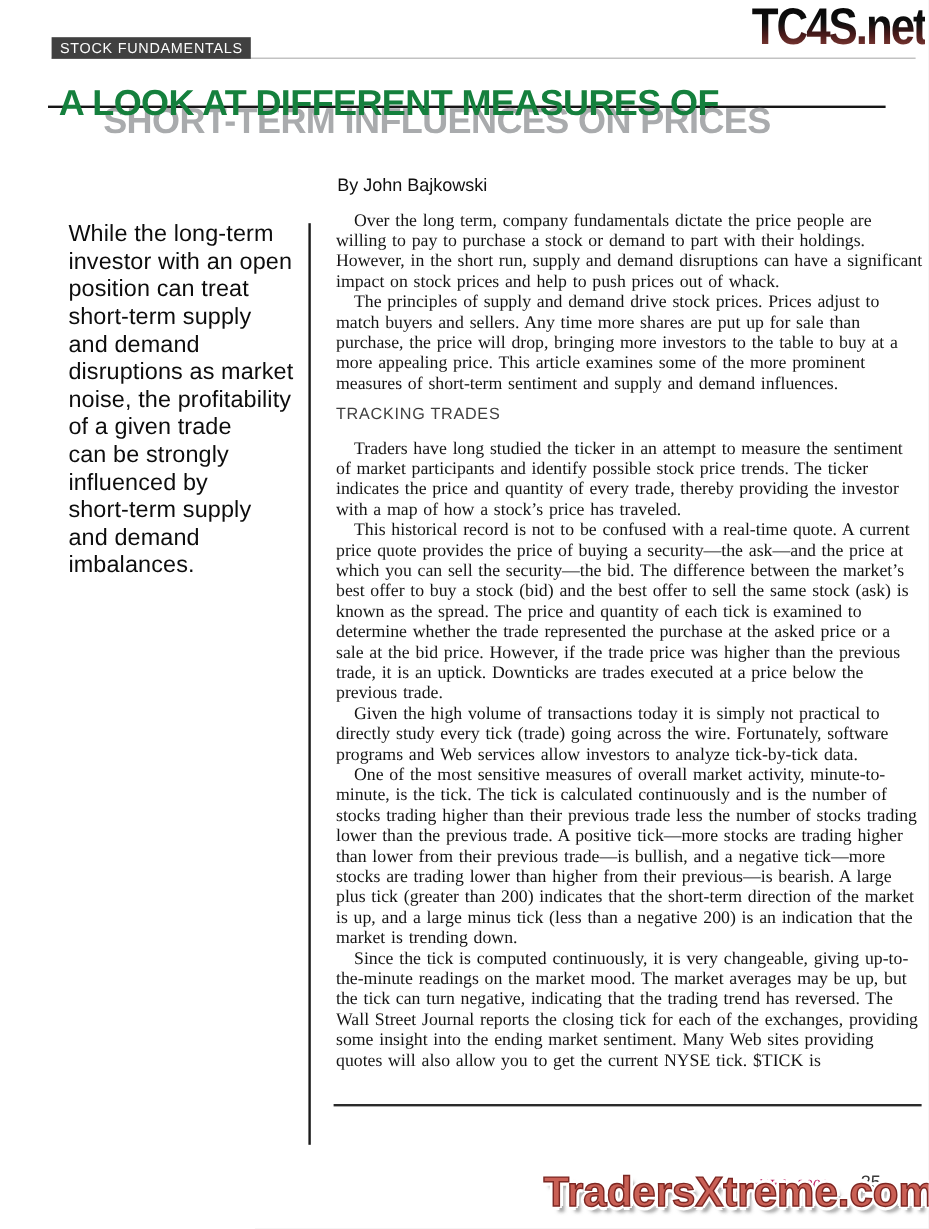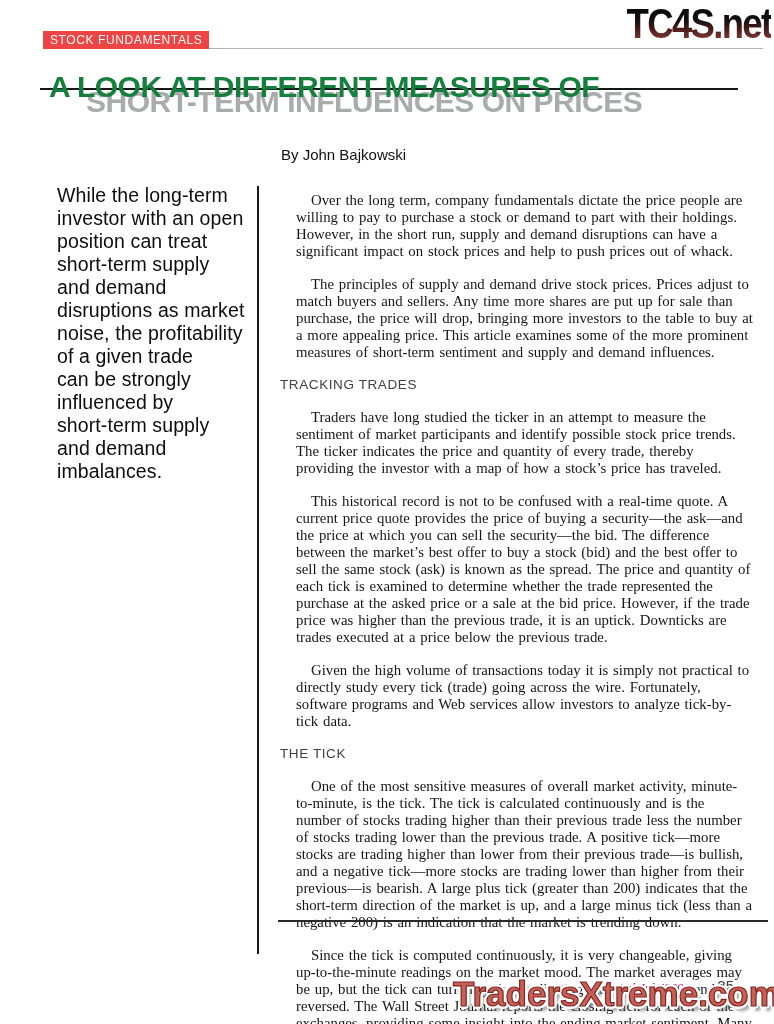--- a/index.html
+++ b/index.html
@@ -5,21 +5,21 @@
   html,body { margin:0; padding:0; background:#e8e8e8; }
   .page {
     position:relative; width:774px; height:1024px; margin:0 auto;
     background:#ffffff; overflow:hidden;
     font-family:"Liberation Serif", serif; color:#151515;
   }
 
   
   .category-badge {
     position:absolute; left:43px; top:31px; z-index:3;
-    background:#ef4444; color:#fcfcfc;
+    background:#404040; color:#fcfcfc;
     font:400 12px/18px "Liberation Sans", sans-serif;
     padding:0 7px; letter-spacing:0.6px;
   }
   .header-rule {
     position:absolute; left:43px; top:48px; width:720px; height:1px;
     background:#b3b3b3; z-index:1;
   }
   .site-logo {
     position:absolute; top:2px; right:3px; z-index:4;
     font-family:"Liberation Sans", sans-serif; font-weight:700;
@@ -60,21 +60,21 @@
   .v-rule {
     position:absolute; left:257px; top:186px; width:2px; height:768px;
     background:#1b1b1b;
   }
 
   
   .article {
     position:absolute; left:280px; top:176px; width:489px;
     font-size:14.8px; line-height:17px;
   }
-  .article p { margin:16px; text-indent:15px; word-spacing:1.1px; }
+  .article p { margin:0; text-indent:15px; word-spacing:1.1px; }
   .article h2 {
     margin:8px 0 13px;
     font:400 13.5px/1.2 "Liberation Sans", sans-serif;
     letter-spacing:0.6px; color:#404040;
   }
 
   
   .foot-rule {
     position:absolute; left:278px; top:920px; width:490px; height:1.5px;
     background:#2a2a2a;
@@ -147,21 +147,20 @@
 
   <div class="v-rule"></div>
 
   <div class="article">
     <p>Over the long term, company fundamentals dictate the price people are willing to pay to purchase a stock or demand to part with their holdings. However, in the short run, supply and demand disruptions can have a significant impact on stock prices and help to push prices out of whack.</p>
     <p>The principles of supply and demand drive stock prices. Prices adjust to match buyers and sellers. Any time more shares are put up for sale than purchase, the price will drop, bringing more investors to the table to buy at a more appealing price. This article examines some of the more prominent measures of short-term sentiment and supply and demand influences.</p>
     <h2>TRACKING TRADES</h2>
     <p>Traders have long studied the ticker in an attempt to measure the sentiment of market participants and identify possible stock price trends. The ticker indicates the price and quantity of every trade, thereby providing the investor with a map of how a stock’s price has traveled.</p>
     <p>This historical record is not to be confused with a real-time quote. A current price quote provides the price of buying a security—the ask—and the price at which you can sell the security—the bid. The difference between the market’s best offer to buy a stock (bid) and the best offer to sell the same stock (ask) is known as the spread. The price and quantity of each tick is examined to determine whether the trade represented the purchase at the asked price or a sale at the bid price. However, if the trade price was higher than the previous trade, it is an uptick. Downticks are trades executed at a price below the previous trade.</p>
     <p>Given the high volume of transactions today it is simply not practical to directly study every tick (trade) going across the wire. Fortunately, software programs and Web services allow investors to analyze tick-by-tick data.</p>
-    <h2>THE TICK</h2>
     <p>One of the most sensitive measures of overall market activity, minute-to-minute, is the tick. The tick is calculated continuously and is the number of stocks trading higher than their previous trade less the number of stocks trading lower than the previous trade. A positive tick—more stocks are trading higher than lower from their previous trade—is bullish, and a negative tick—more stocks are trading lower than higher from their previous—is bearish. A large plus tick (greater than 200) indicates that the short-term direction of the market is up, and a large minus tick (less than a negative 200) is an indication that the market is trending down.</p>
     <p>Since the tick is computed continuously, it is very changeable, giving up-to-the-minute readings on the market mood. The market averages may be up, but the tick can turn negative, indicating that the trading trend has reversed. The Wall Street Journal reports the closing tick for each of the exchanges, providing some insight into the ending market sentiment. Many Web sites providing quotes will also allow you to get the current NYSE tick. $TICK is</p>
   </div>
 
   <div class="foot-rule"></div>
   <div class="page-footer-journal">Journal/July 2000</div>
   <div class="page-footer-number">25</div>
 
   <div class="wm-traders">TradersXtreme.com</div>
 

